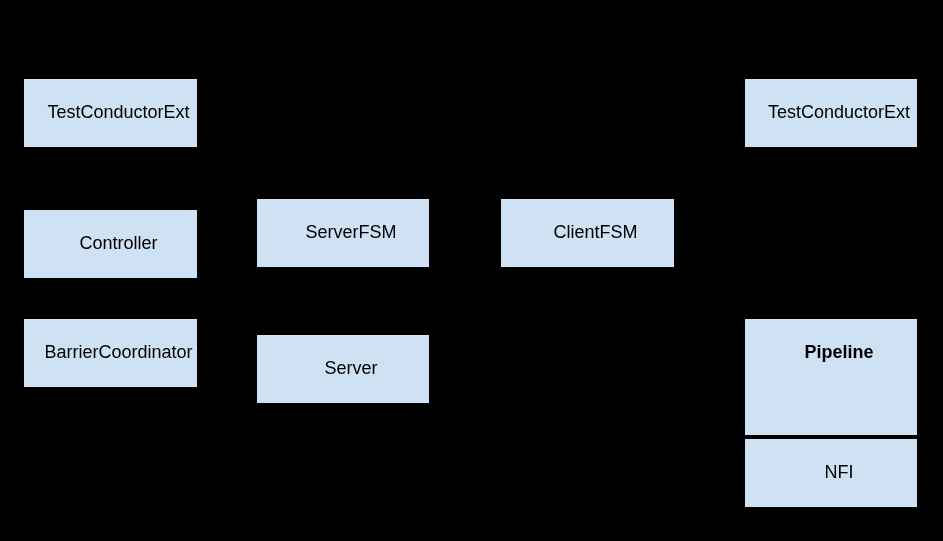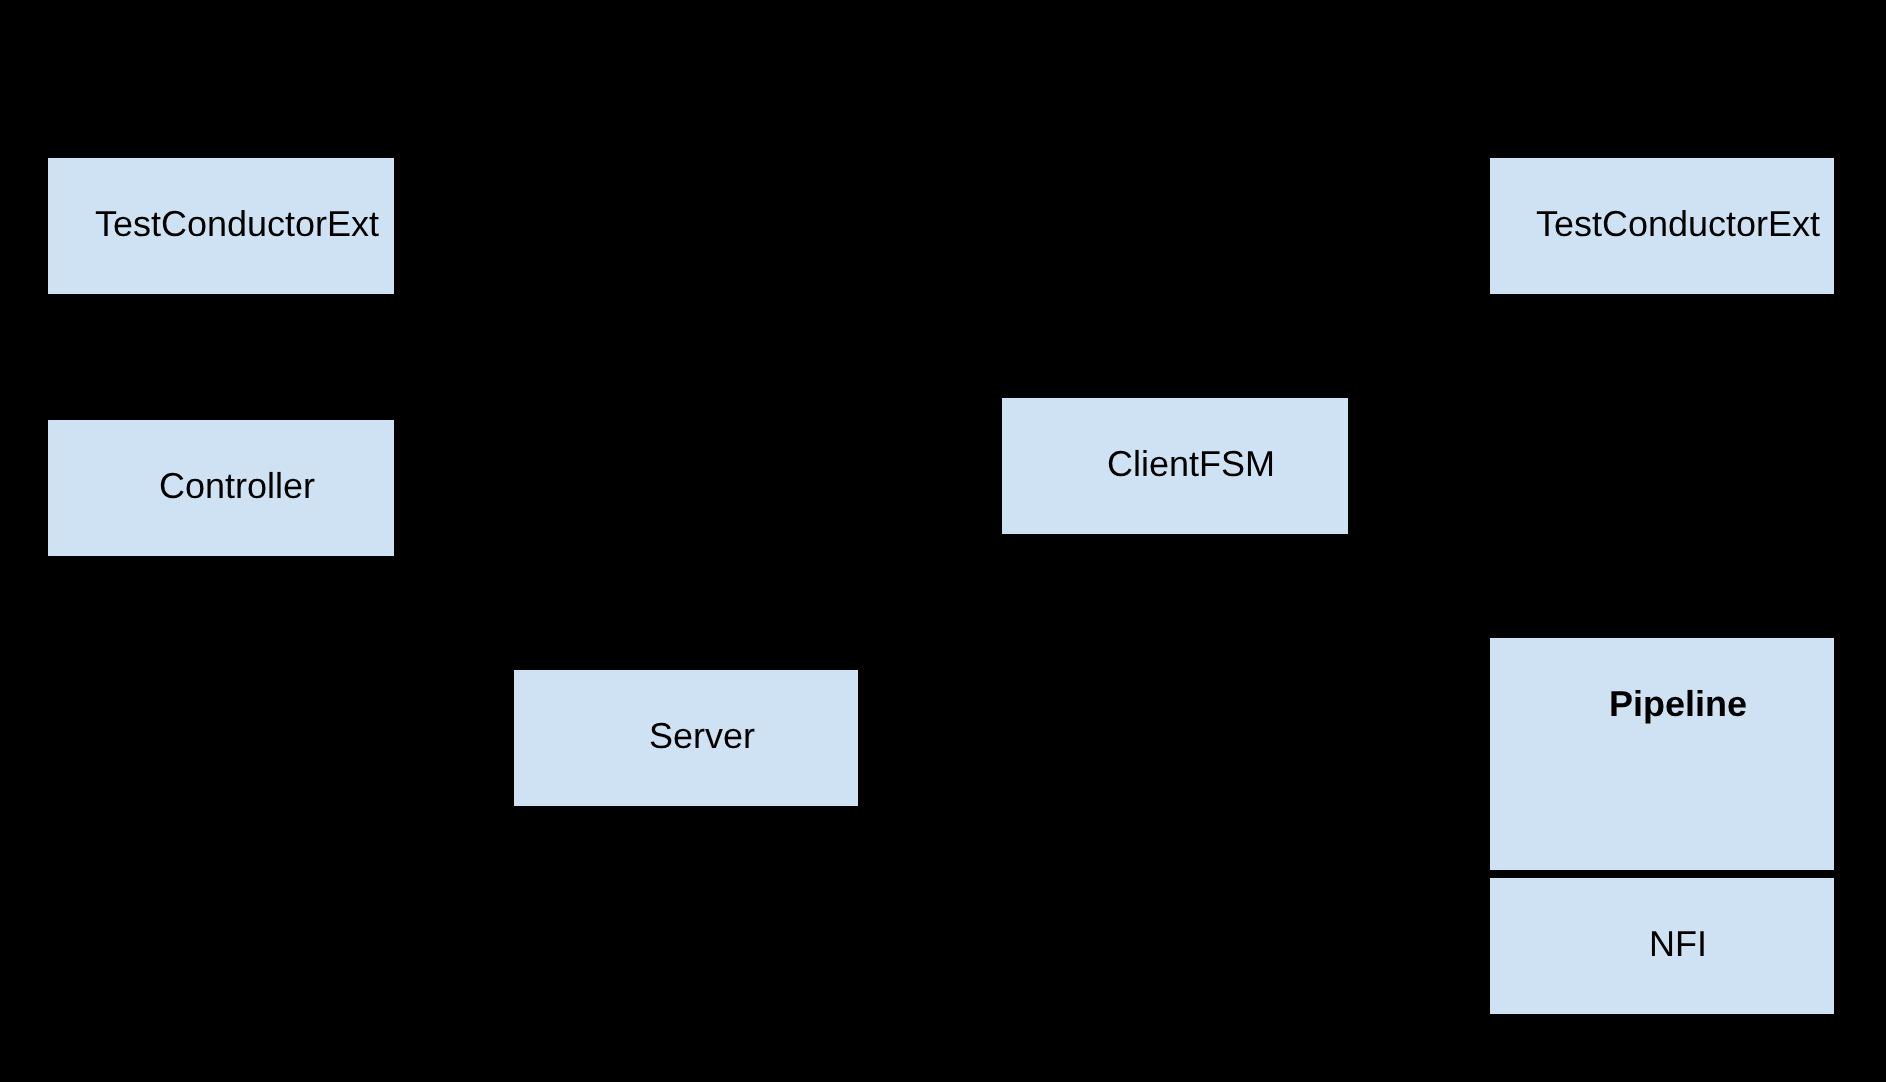--- a/index.html
+++ b/index.html
@@ -53,25 +53,31 @@
   </div>
 
   <div class="node" style="left:744px; top:78px;  width:174px; height:70px;">
     <span class="label">TestConductorExt</span>
   </div>
 
   <div class="node" style="left:23px;  top:209px; width:175px; height:70px;">
     <span class="label">Controller</span>
   </div>
 
+  <div class="node" style="left:256px; top:198px; width:174px; height:70px;">
+    <span class="label">ServerFSM</span>
+  </div>
 
   <div class="node" style="left:500px; top:198px; width:175px; height:70px;">
     <span class="label">ClientFSM</span>
   </div>
 
+  <div class="node" style="left:23px;  top:318px; width:175px; height:70px;">
+    <span class="label">BarrierCoordinator</span>
+  </div>
 
   <div class="node" style="left:256px; top:334px; width:174px; height:70px;">
     <span class="label">Server</span>
   </div>
 
 
   <div class="node label-top" style="left:744px; top:318px; width:174px; height:118px;">
     <span class="label">Pipeline</span>
   </div>
 

